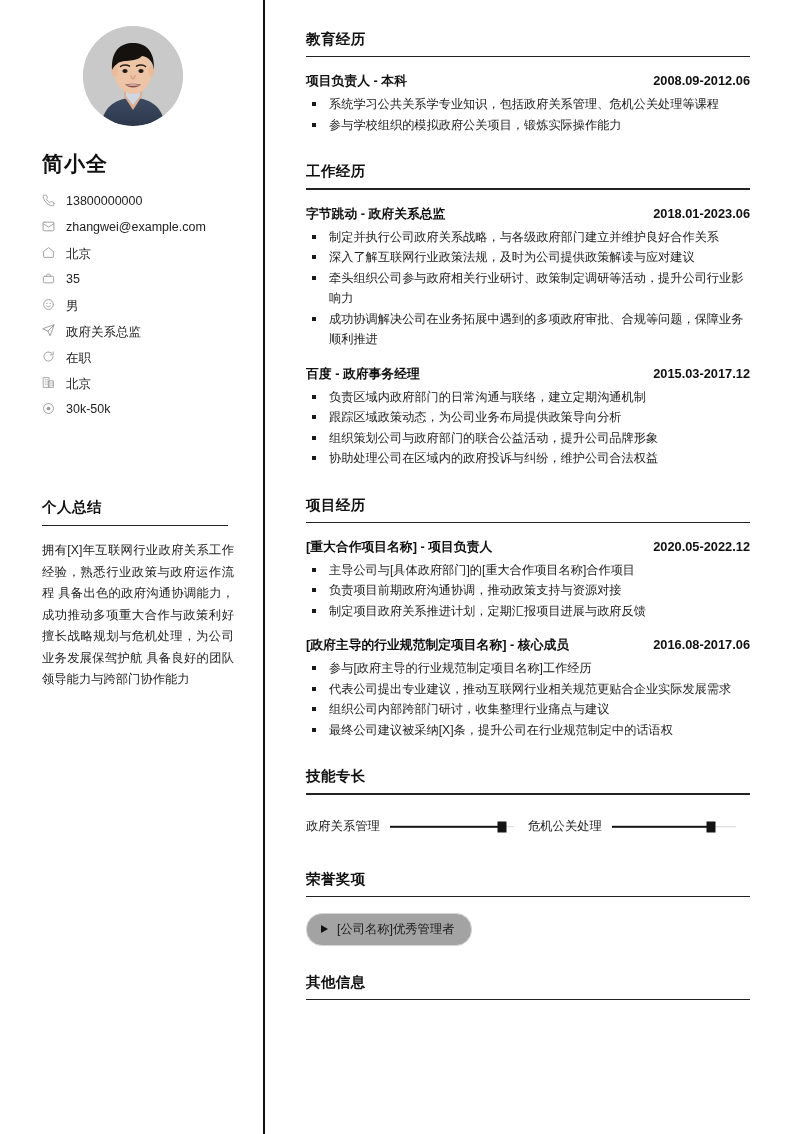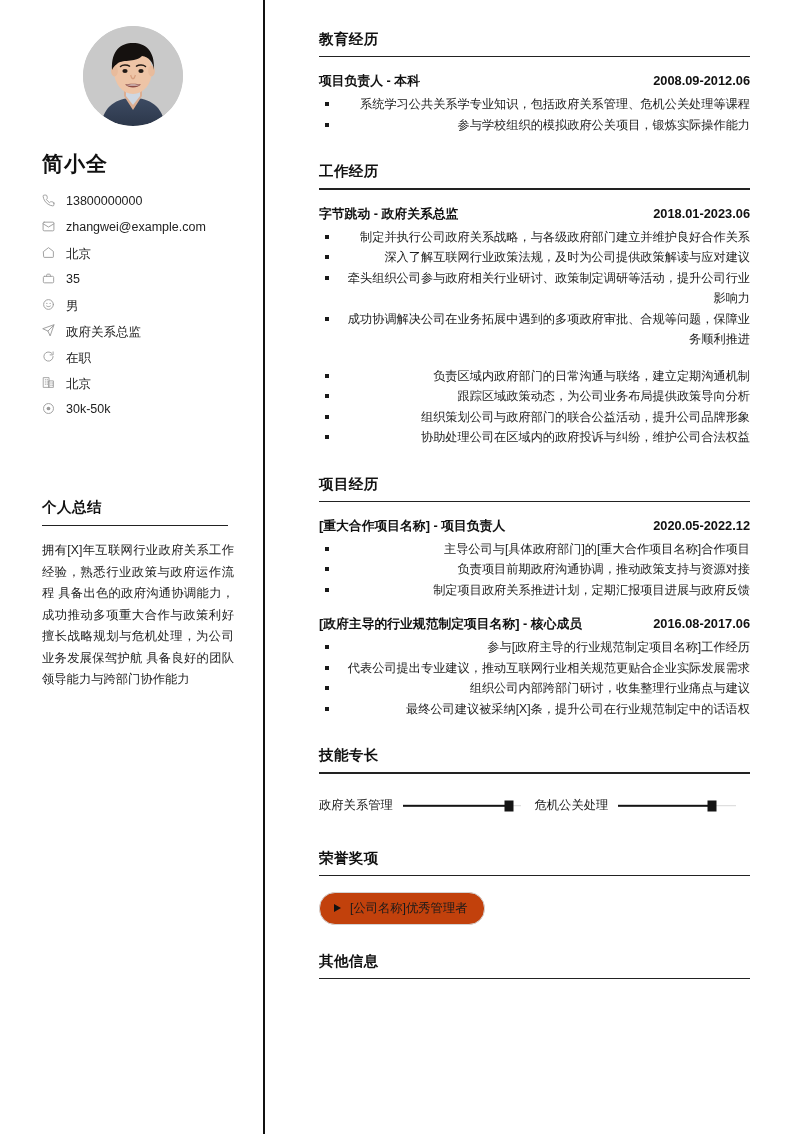--- a/index.html
+++ b/index.html
@@ -68,21 +68,21 @@
   .side-body {
     margin-top: 14px; margin-left: 2px;
     font-size: 12.3px; line-height: 21.5px; color: #222;
     width: 192px;
     text-align: justify;
   }
 
   
   .main {
     flex: 1 1 auto;
-    padding: 30px 44px 0 54px;
+    padding: 30px 44px 0 41px;
   }
   .sec { margin-bottom: 5px; }
   .sec-head {
     font-size: 14.5px; font-weight: bold; color: #111;
     letter-spacing: .4px; padding-bottom: 7px;
   }
   .sec-rule { height: 1.3px; background: #222; width: 100%; }
 
   .entry { margin-top: 16px; }
   .entry-top {
@@ -92,21 +92,20 @@
   .entry-title { font-size: 12.8px; font-weight: bold; color: #111; }
   .entry-date { font-size: 12.8px; font-weight: bold; color: #111; white-space: nowrap; }
 
   ul.bullets { list-style: none; margin: 0; padding: 0; }
   ul.bullets li {
     position: relative;
     padding-left: 23px;
     font-size: 12.2px;
     line-height: 20.5px;
     color: #222;
-    text-align: right;
   }
   ul.bullets li::before {
     content: "";
     position: absolute;
     left: 6px; top: 8px;
     width: 4px; height: 4px;
     background: #1a1a1a;
   }
 
   .sec-gap { height: 22px; }
@@ -146,21 +145,21 @@
 
   
   .honors { margin-top: 16px; display: flex; gap: 10px; }
   .honor-pill {
     display: inline-flex; align-items: center; gap: 9px;
     border: 1px solid #d4d4d4;
     border-radius: 16px;
     padding: 7px 16px 7px 14px;
     font-size: 12.3px;
     color: #1a1a1a;
-    background: #c2410c;
+    background: #a3a3a3;
   }
   .honor-pill .tri {
     width: 0; height: 0;
     border-left: 7px solid #111;
     border-top: 4.5px solid transparent;
     border-bottom: 4.5px solid transparent;
   }
 </style>
 </head>
 <body>
@@ -338,20 +337,24 @@
         </div>
         <ul class="bullets">
           <li>制定并执行公司政府关系战略，与各级政府部门建立并维护良好合作关系</li>
           <li>深入了解互联网行业政策法规，及时为公司提供政策解读与应对建议</li>
           <li>牵头组织公司参与政府相关行业研讨、政策制定调研等活动，提升公司行业影响力</li>
           <li>成功协调解决公司在业务拓展中遇到的多项政府审批、合规等问题，保障业务顺利推进</li>
         </ul>
       </div>
 
       <div class="entry">
+        <div class="entry-top">
+          <span class="entry-title">百度 - 政府事务经理</span>
+          <span class="entry-date">2015.03-2017.12</span>
+        </div>
         <ul class="bullets">
           <li>负责区域内政府部门的日常沟通与联络，建立定期沟通机制</li>
           <li>跟踪区域政策动态，为公司业务布局提供政策导向分析</li>
           <li>组织策划公司与政府部门的联合公益活动，提升公司品牌形象</li>
           <li>协助处理公司在区域内的政府投诉与纠纷，维护公司合法权益</li>
         </ul>
       </div>
     </section>
 
     <div class="sec-gap"></div>

